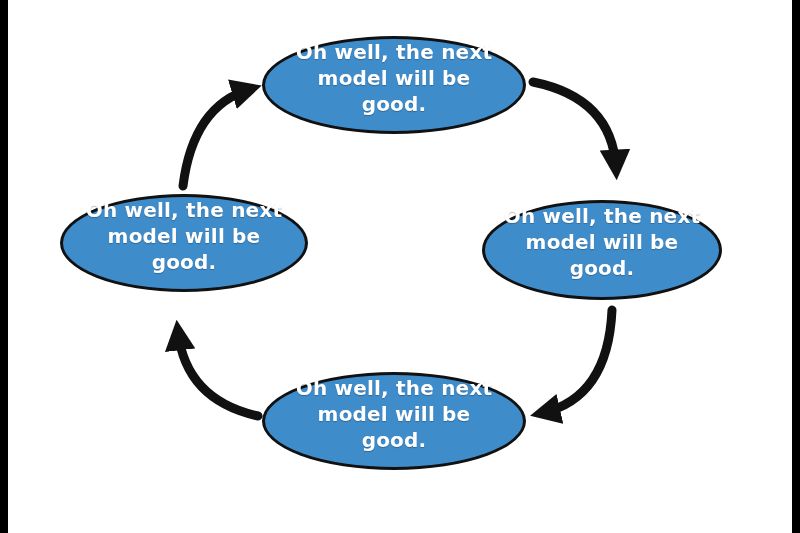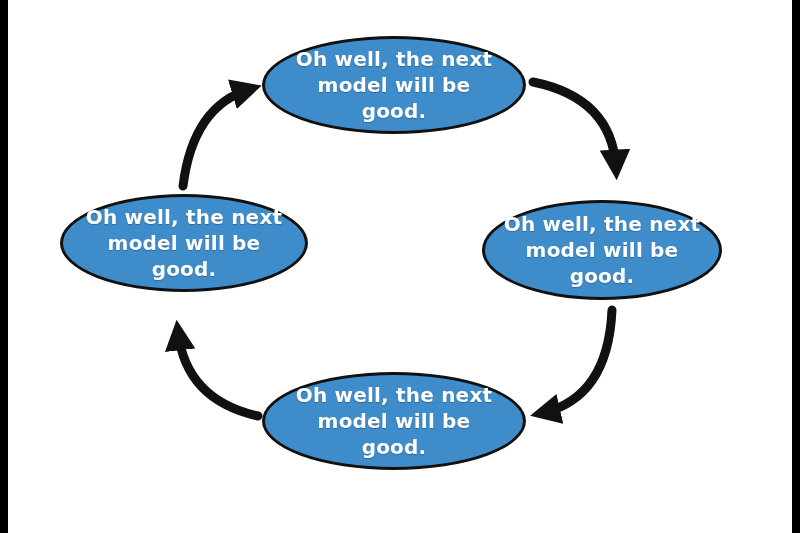--- a/index.html
+++ b/index.html
@@ -30,21 +30,21 @@
   }
   .edge-bar.left { left: 0; }
   .edge-bar.right { right: 0; }
 
   .node {
     position: absolute;
     background: var(--node-fill);
     border: 3px solid var(--node-border);
     border-radius: 50%;
     display: flex;
-    align-items: center;
+    align-items: flex-start;
     justify-content: center;
     box-sizing: border-box;
   }
   .node .label {
     color: #ffffff;
     font-weight: bold;
     font-size: 20px;
     line-height: 1.3;
     text-align: center;
     max-width: 200px;

